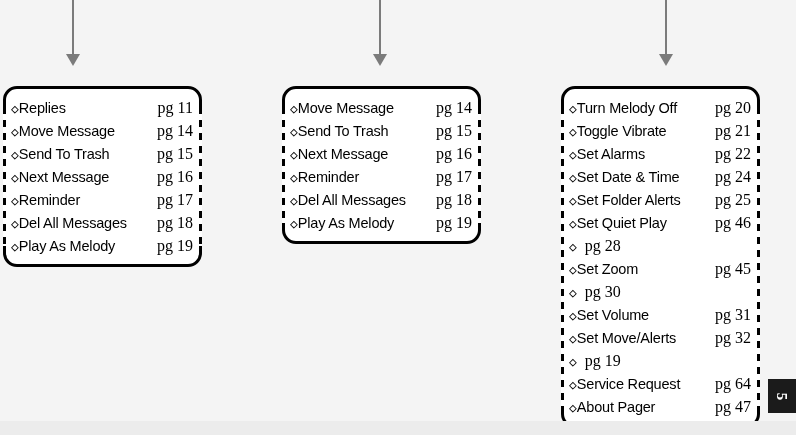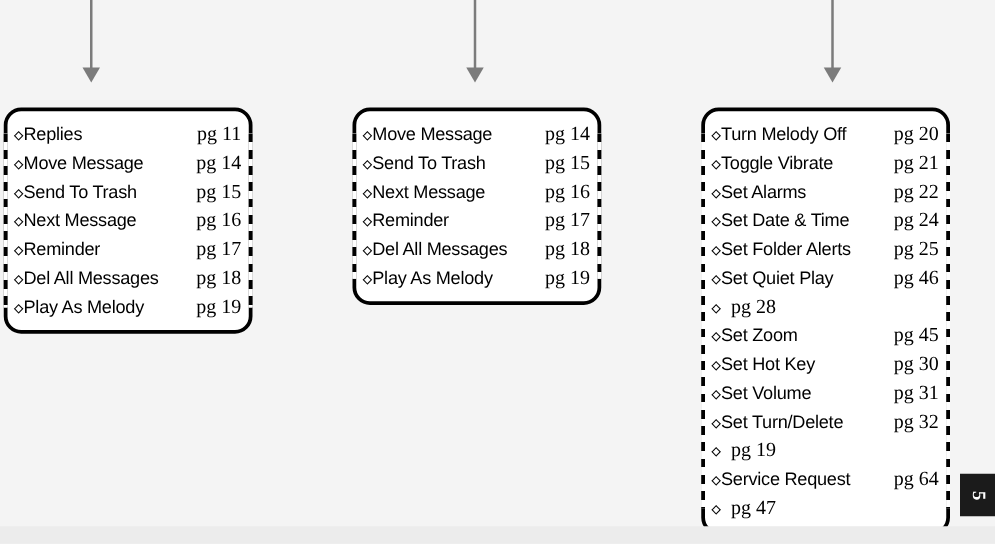--- a/index.html
+++ b/index.html
@@ -297,44 +297,44 @@
           <span class="bullet">◇</span>
           <span class="row-page">pg 28</span>
         </li>
         <li class="menu-row">
           <span class="bullet">◇</span>
           <span class="row-label">Set Zoom</span>
           <span class="row-page">pg 45</span>
         </li>
         <li class="menu-row">
           <span class="bullet">◇</span>
-          <span class="row-label">Set Hot Key</span>
           <span class="row-page">pg 30</span>
         </li>
         <li class="menu-row">
           <span class="bullet">◇</span>
           <span class="row-label">Set Volume</span>
           <span class="row-page">pg 31</span>
         </li>
         <li class="menu-row">
           <span class="bullet">◇</span>
-          <span class="row-label">Set Turn/Delete</span>
+          <span class="row-label">Set Move/Alerts</span>
           <span class="row-page">pg 32</span>
         </li>
         <li class="menu-row">
           <span class="bullet">◇</span>
           <span class="row-page">pg 19</span>
         </li>
         <li class="menu-row">
           <span class="bullet">◇</span>
           <span class="row-label">Service Request</span>
           <span class="row-page">pg 64</span>
         </li>
         <li class="menu-row">
           <span class="bullet">◇</span>
+          <span class="row-label">About Pager</span>
           <span class="row-page">pg 47</span>
         </li>
       </ul>
   </div>
 
   <div class="page-bottom-strip"></div>
 
   <div class="page-tab">
     <span class="page-tab-num">5</span>
   </div>

